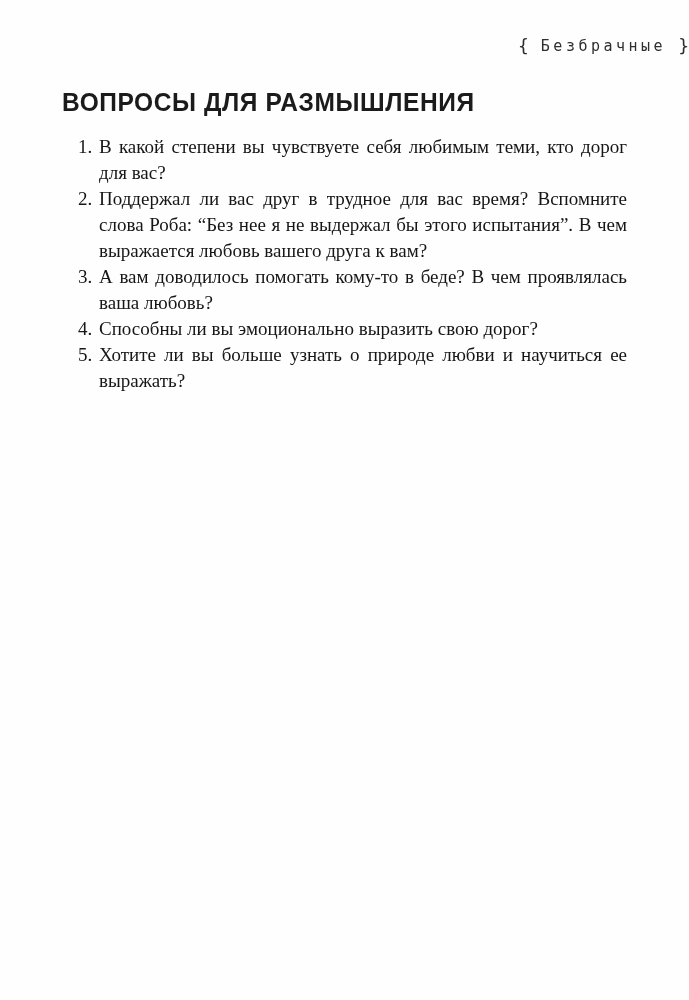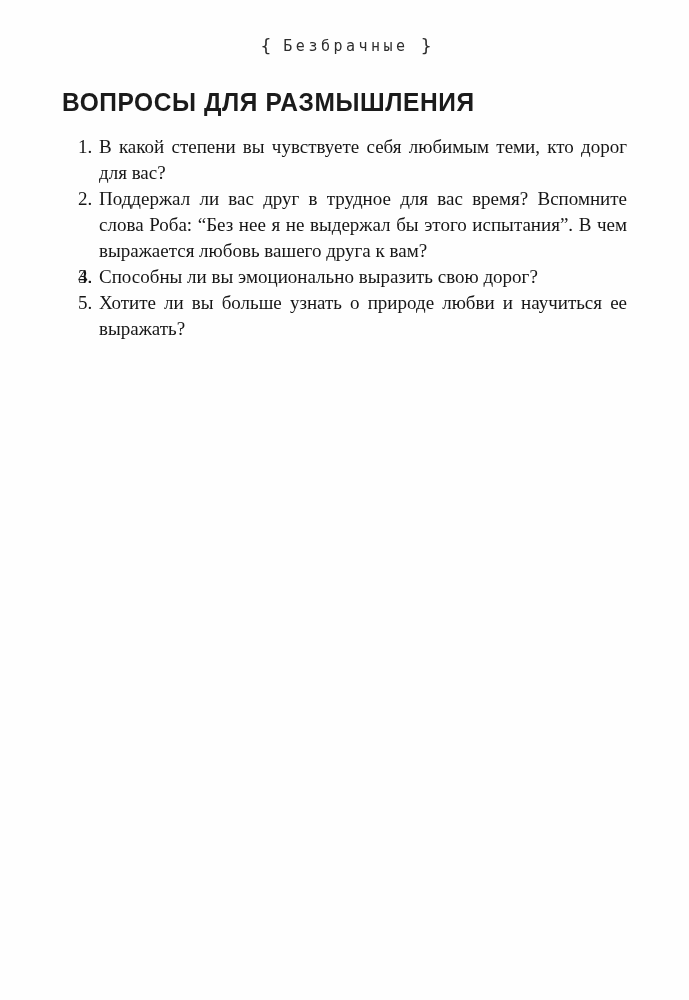--- a/index.html
+++ b/index.html
@@ -16,21 +16,21 @@
     color: #1d1d1d;
     font-family: "Liberation Serif", serif;
     overflow: hidden;
   }
   
   .running-head {
     position: absolute;
     top: 34px;
     left: 3px;
     right: 0;
-    text-align: center;
+    text-align: right;
     font-family: "DejaVu Sans Mono", monospace;
     font-size: 15px;
     letter-spacing: 3.5px;
     color: #2e2e2e;
     white-space: nowrap;
   }
   .running-head .bracket {
     font-size: 18px;
     letter-spacing: 0;
     position: relative;
@@ -99,20 +99,21 @@
     <li class="question">
       <span class="q-num">1.</span>
       <span class="q-text">В какой степени вы чувствуете себя любимым теми, кто дорог для вас?</span>
     </li>
     <li class="question">
       <span class="q-num">2.</span>
       <span class="q-text">Поддержал ли вас друг в трудное для вас время? Вспомните слова Роба: “Без нее я не выдержал бы этого испытания”. В чем выражается любовь вашего друга к вам?</span>
     </li>
     <li class="question">
       <span class="q-num">3.</span>
+      <span class="q-text">А вам доводилось помогать кому-то в беде? В чем проявлялась ваша любовь?</span>
     </li>
     <li class="question">
       <span class="q-num">4.</span>
       <span class="q-text">Способны ли вы эмоционально выразить свою дорог?</span>
     </li>
     <li class="question">
       <span class="q-num">5.</span>
       <span class="q-text">Хотите ли вы больше узнать о природе любви и научиться ее выражать?</span>
     </li>
   </ol>

